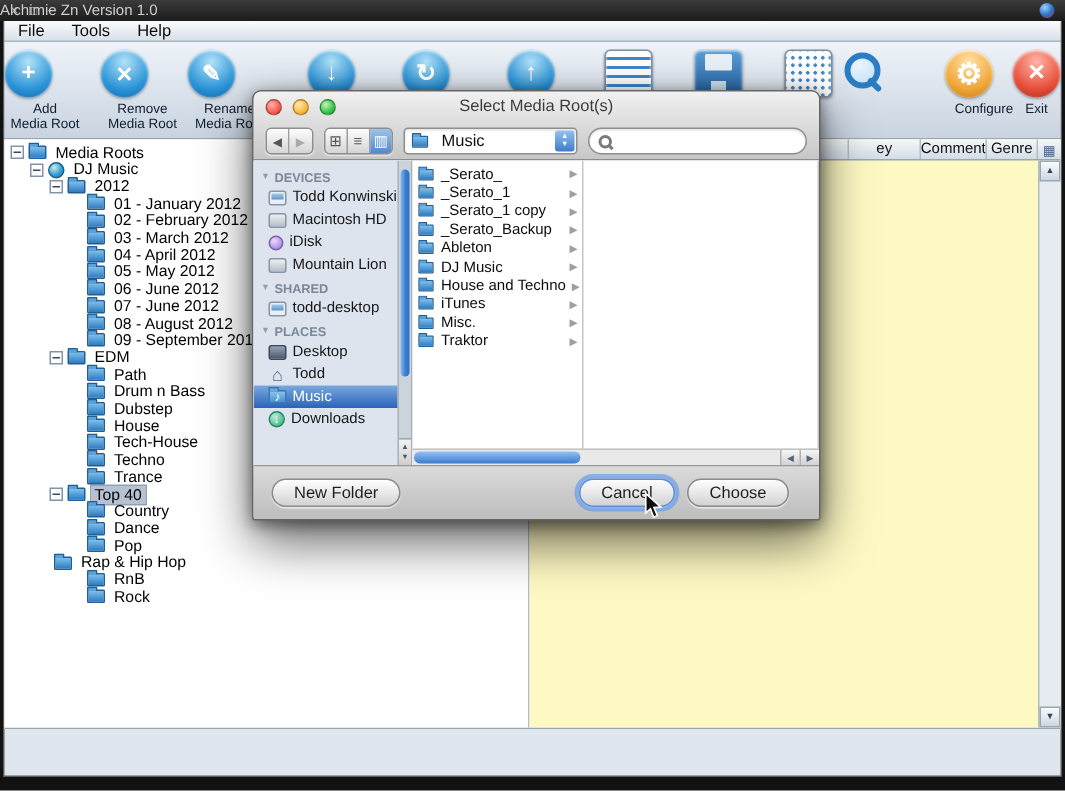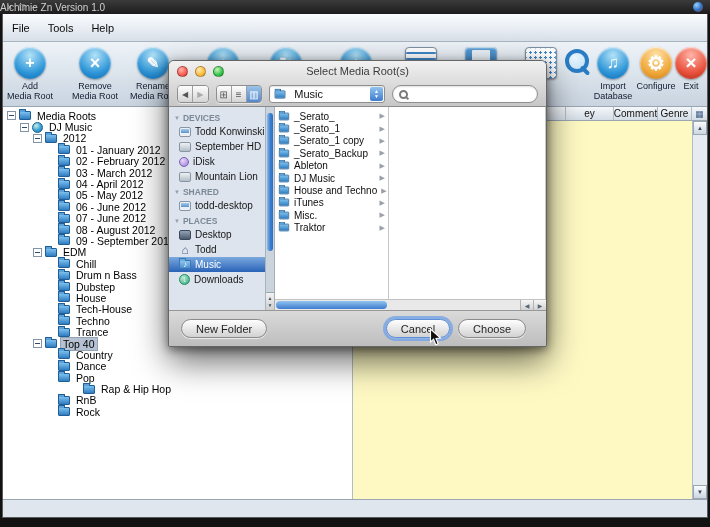--- a/index.html
+++ b/index.html
@@ -8,26 +8,26 @@
 
 
 .titlebar{position:absolute;left:0;top:0;width:710px;height:14px;background:linear-gradient(#3b3b3b,#1c1c1c);display:flex;align-items:center;z-index:1}
 .tb-controls{display:flex;gap:7px;padding-left:7px;color:#b8b8b8;font-size:9px;line-height:9px}
 .tb-controls span{cursor:default}
 .tb-title{position:absolute;left:0;right:0;text-align:left;font-size:10px;color:#cfcfcf}
 .tb-logo{position:absolute;right:7px;top:2px;width:10px;height:10px;border-radius:50%;background:radial-gradient(circle at 35% 30%,#9ad0ff,#2b6fc0 55%,#b6342c)}
 
 
 .app{position:absolute;left:2px;top:14px;width:706px;height:504px;background:#dfe6ee;border:1px solid #5a5a5a;border-top:none;z-index:1}
-.menubar{height:28px;background:linear-gradient(#fafcfe,#d8e0e9);border-bottom:1px solid #aab4bf;display:flex;align-items:center;font-size:11px;color:#0a0a0a}
+.menubar{height:14px;background:linear-gradient(#fafcfe,#d8e0e9);border-bottom:1px solid #aab4bf;display:flex;align-items:center;font-size:11px;color:#0a0a0a}
 .menubar .mitem{padding:0 9px;height:100%;display:flex;align-items:center}
 
 
 .toolbar{position:relative;height:65px;background:linear-gradient(#eef3f8,#c9d4e0);border-bottom:1px solid #9aa6b2}
-.tbtn{position:absolute;top:5px;display:flex;flex-direction:column;align-items:center}
+.tbtn{position:absolute;top:5px;display:flex;flex-direction:column;}
 .ig{width:32px;height:32px;border-radius:50%;background:radial-gradient(circle at 50% 26%,#b2e2f8,#2e96d8 62%,#0b66ae);box-shadow:inset 0 1px 2px rgba(255,255,255,.85),0 1px 2px rgba(0,0,0,.35);display:flex;align-items:center;justify-content:center;color:#fff;font-size:16px;font-weight:bold;position:relative}
 .ig-add::before{content:"+"}
 .ig-remove::before{content:"×";font-size:18px}
 .ig-rename::before{content:"✎";font-size:15px}
 .ig-download::before{content:"↓"}
 .ig-refresh::before{content:"↻"}
 .ig-upload::before{content:"↑"}
 .ig-list{border-radius:4px;background:#fff;border:1px solid #7e90a4;background-image:repeating-linear-gradient(180deg,#fff 0 4px,#3f86c8 4px 6px)}
 .ig-save{border-radius:4px;background:linear-gradient(#5a9fd8,#225e9c)}
 .ig-save::before{content:"";position:absolute;left:7px;right:7px;top:3px;height:11px;background:#e9f1f8;border-radius:1px}
@@ -194,24 +194,20 @@
       </div>
     <div class="tbtn" style="left:460px;width:36px">
         <span class="ig ig-save"></span>
       </div>
     <div class="tbtn" style="left:520px;width:36px">
         <span class="ig ig-grid"></span>
       </div>
     <div class="tbtn" style="left:558px;width:36px">
         <span class="ig ig-search"></span>
       </div>
-    <div class="tbtn" style="left:582px;width:56px">
-      <span class="ig ig-import"></span>
-      <span class="lbl"><span>Import</span><br><span>Database</span></span>
-    </div>
     <div class="tbtn" style="left:627px;width:52px">
       <span class="ig ig-configure"></span>
       <span class="lbl"><span>Configure</span></span>
     </div>
     <div class="tbtn" style="left:672px;width:32px">
       <span class="ig ig-exit"></span>
       <span class="lbl"><span>Exit</span></span>
     </div>
   </div>
 
@@ -268,21 +264,21 @@
           <span class="fico"></span>
           <span class="tlabel">09 - September 201</span>
         </div>
       <div class="trow" style="padding-left:30px">
           <span class="exp"></span>
           <span class="fico"></span>
           <span class="tlabel">EDM</span>
         </div>
       <div class="trow" style="padding-left:55px">
           <span class="fico"></span>
-          <span class="tlabel">Chill</span>
+          <span class="tlabel">Path</span>
         </div>
       <div class="trow" style="padding-left:55px">
           <span class="fico"></span>
           <span class="tlabel">Drum n Bass</span>
         </div>
       <div class="trow" style="padding-left:55px">
           <span class="fico"></span>
           <span class="tlabel">Dubstep</span>
         </div>
       <div class="trow" style="padding-left:55px">
@@ -311,21 +307,21 @@
           <span class="tlabel">Country</span>
         </div>
       <div class="trow" style="padding-left:55px">
           <span class="fico"></span>
           <span class="tlabel">Dance</span>
         </div>
       <div class="trow" style="padding-left:55px">
           <span class="fico"></span>
           <span class="tlabel">Pop</span>
         </div>
-      <div class="trow" style="padding-left:80px">
+      <div class="trow" style="padding-left:33px">
           <span class="fico"></span>
           <span class="tlabel">Rap &amp; Hip Hop</span>
         </div>
       <div class="trow" style="padding-left:55px">
           <span class="fico"></span>
           <span class="tlabel">RnB</span>
         </div>
       <div class="trow" style="padding-left:55px">
           <span class="fico"></span>
           <span class="tlabel">Rock</span>
@@ -383,21 +379,21 @@
     <div class="sidebar">
       <div class="sb-head">
           <span>DEVICES</span>
         </div>
       <div class="sb-item">
           <span class="si si-display"></span>
           <span>Todd Konwinski...</span>
         </div>
       <div class="sb-item">
           <span class="si si-hd"></span>
-          <span>September HD</span>
+          <span>Macintosh HD</span>
         </div>
       <div class="sb-item">
           <span class="si si-idisk"></span>
           <span>iDisk</span>
         </div>
       <div class="sb-item">
           <span class="si si-hd"></span>
           <span>Mountain Lion</span>
         </div>
       <div class="sb-head">

